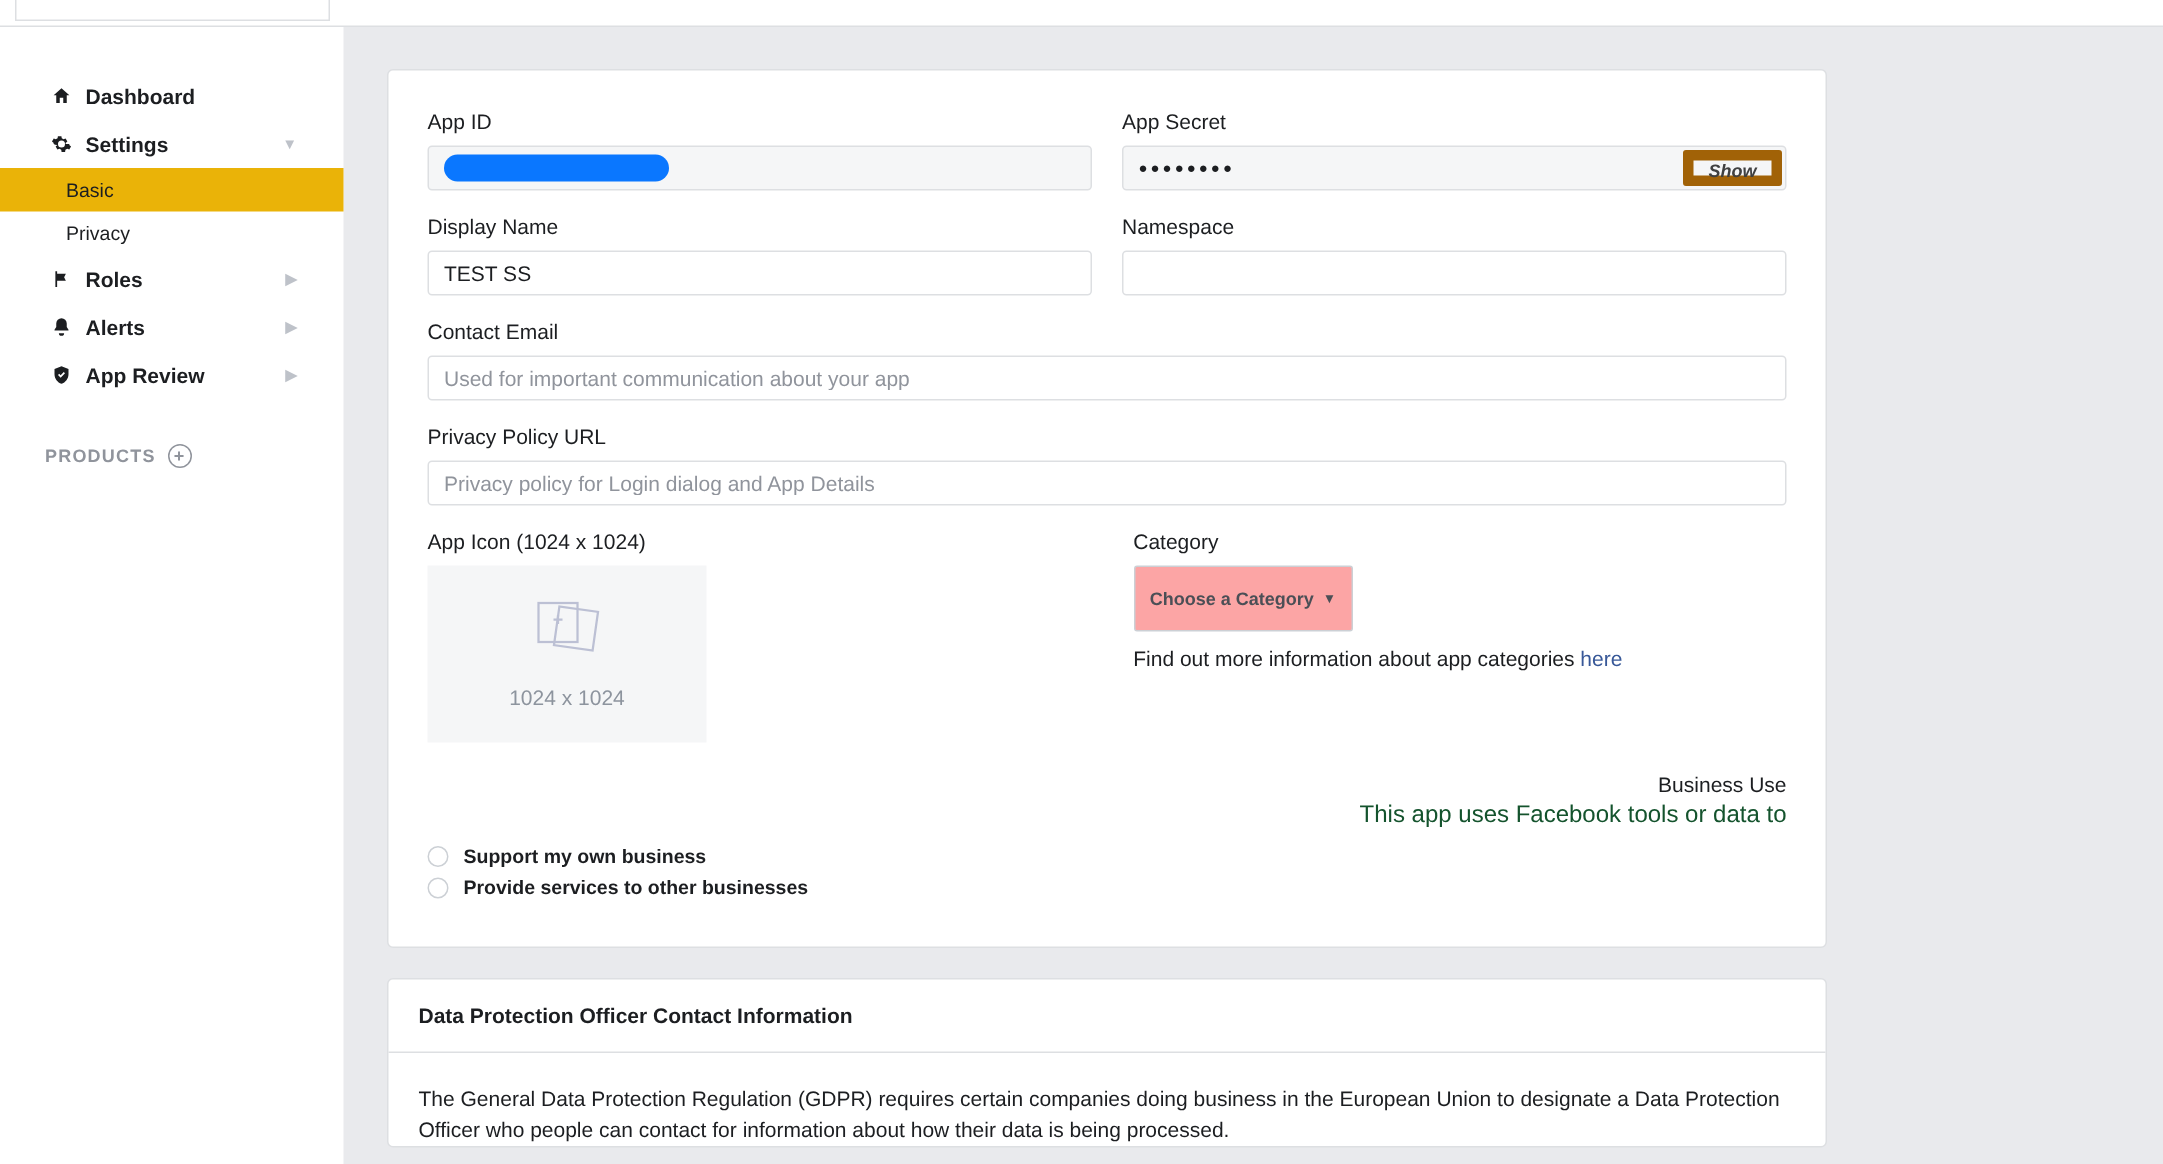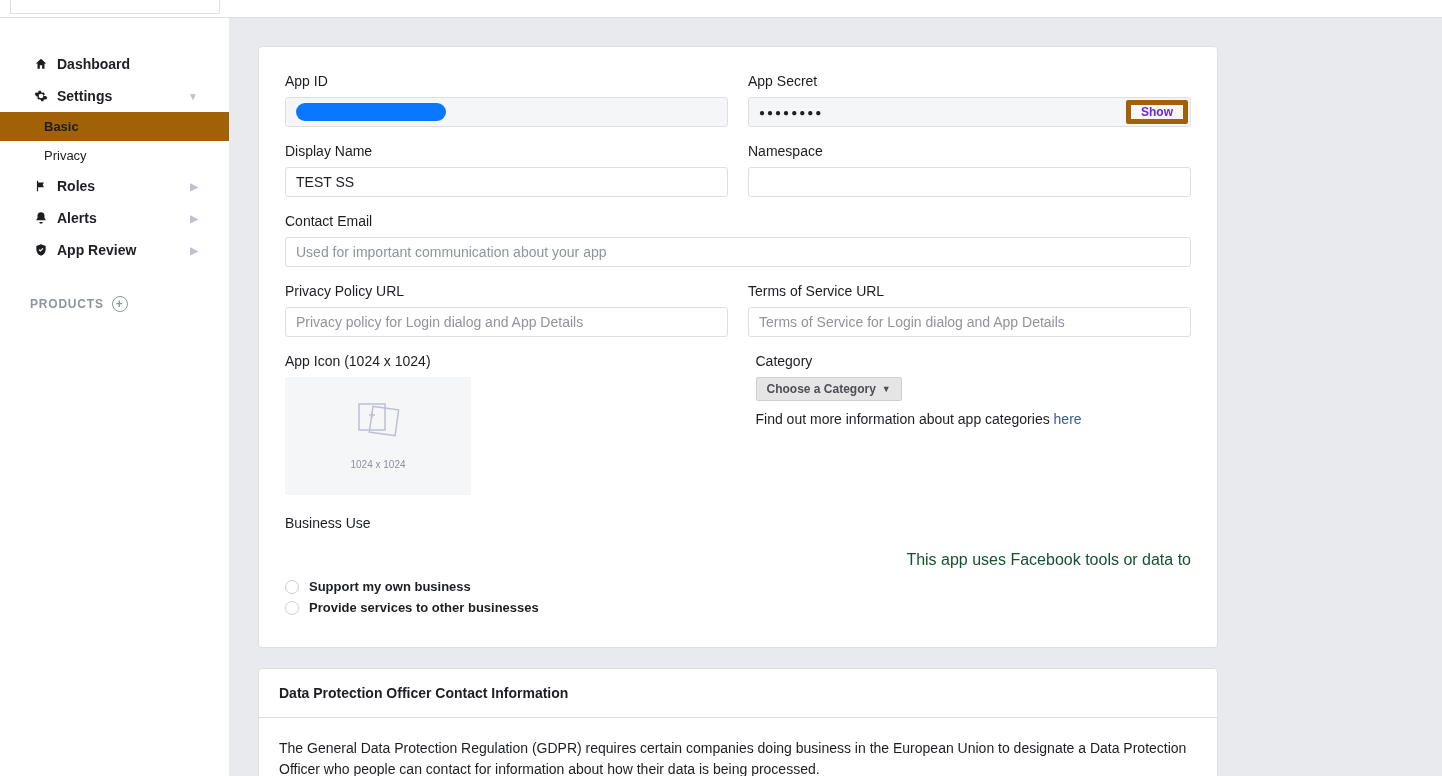--- a/index.html
+++ b/index.html
@@ -59,22 +59,22 @@
     color: #bec2c9;
     font-size: 10px;
   }
   .nav-subitem {
     padding: 7px 18px 7px 44px;
     font-size: 13px;
     color: #1c1e21;
     cursor: pointer;
   }
   .nav-subitem.active {
-    background: #a16207;
-    font-weight: 700;
+    background: #eab308;
+    font-weight: 400;
   }
   .products-row {
     display: flex;
     align-items: center;
     padding: 30px 18px 8px 30px;
     color: #90949c;
     font-size: 12px;
     font-weight: 700;
     letter-spacing: 0.8px;
   }
@@ -158,34 +158,35 @@
   }
   .show-btn {
     position: absolute;
     right: 3px;
     top: 3px;
     height: 24px;
     padding: 0 10px;
     font-size: 12px;
     font-weight: 600;
     background: #f5f6f7;
-    border: 5px solid #a16207;
+    border: 7px solid #a16207;
     border-radius: 2px;
     cursor: pointer;
-    color: #6d28d9;
+    color: #404040;
+    font-style: italic;
   }
   .dropdown-btn {
     display: inline-flex;
     align-items: center;
     gap: 6px;
-    height: 24px;
+    height: 44px;
     padding: 0 10px;
     font-size: 12px;
     font-weight: 600;
-    background: #e5e5e5;
+    background: #fca5a5;
     border: 1px solid #ccd0d5;
     border-radius: 2px;
     cursor: pointer;
     color: #4b4f56;
   }
   .dropdown-btn .caret {
     font-size: 9px;
     color: #4b4f56;
   }
   .help-text {
@@ -199,21 +200,21 @@
     height: 118px;
     background: #f5f6f7;
     display: flex;
     flex-direction: column;
     align-items: center;
     justify-content: center;
     gap: 12px;
     cursor: pointer;
   }
   .icon-upload .icon-dim {
-    font-size: 10px;
+    font-size: 14px;
     color: #8d949e;
   }
   .biz-desc {
     font-size: 16px;
     color: #14532d;
     margin: 4px 0 10px 0;
     text-align: right;
   }
   .radio-row {
     display: flex;
@@ -360,24 +361,20 @@
           <div class="form-col">
             <span class="label">Contact Email</span>
             <input class="input" placeholder="Used for important communication about your app" style="">
           </div>
         </div>
 
         <div class="form-row">
           <div class="form-col">
             <span class="label">Privacy Policy URL</span>
             <input class="input" placeholder="Privacy policy for Login dialog and App Details" style="">
-          </div>
-          <div class="form-col">
-            <span class="label">Terms of Service URL</span>
-            <input class="input" placeholder="Terms of Service for Login dialog and App Details" style="">
           </div>
         </div>
 
         <div class="form-row" style="margin-bottom:20px;gap:35px;">
           <div class="form-col">
             <span class="label">App Icon (1024 x 1024)</span>
             <div class="icon-upload">
               <span>
                 <svg width="50" height="42" viewBox="0 0 50 42">
                   <g fill="none" stroke="#bcc0d4" stroke-width="1.5">
@@ -397,21 +394,21 @@
               <span>Choose a Category</span>
               <span class="caret">▼</span>
             </div>
             <div class="help-text">
               <span>Find out more information about app categories </span><a>here</a>
             </div>
           </div>
         </div>
 
         <div>
-          <span class="label" style="margin-bottom:20px;">Business Use</span>
+          <span class="label" style="margin-bottom:4px;text-align:right;">Business Use</span>
           <div class="biz-desc">This app uses Facebook tools or data to</div>
           <div class="radio-row">
             <span class="radio-circle"></span>
             <span class="radio-label">Support my own business</span>
           </div>
           <div class="radio-row">
             <span class="radio-circle"></span>
             <span class="radio-label">Provide services to other businesses</span>
           </div>
         </div>

